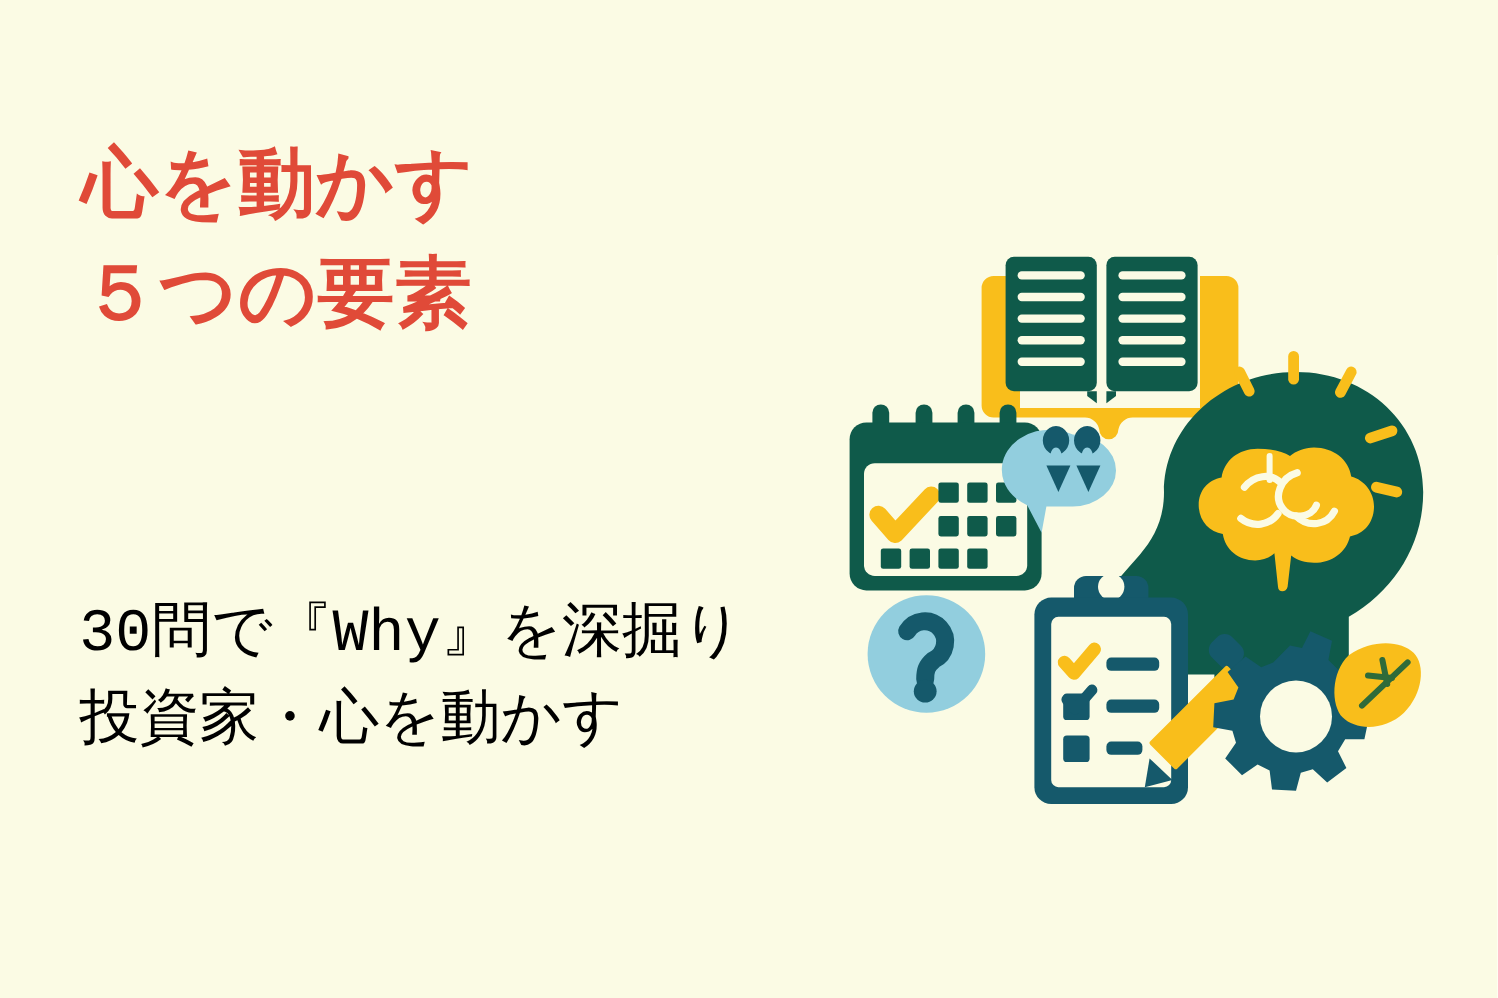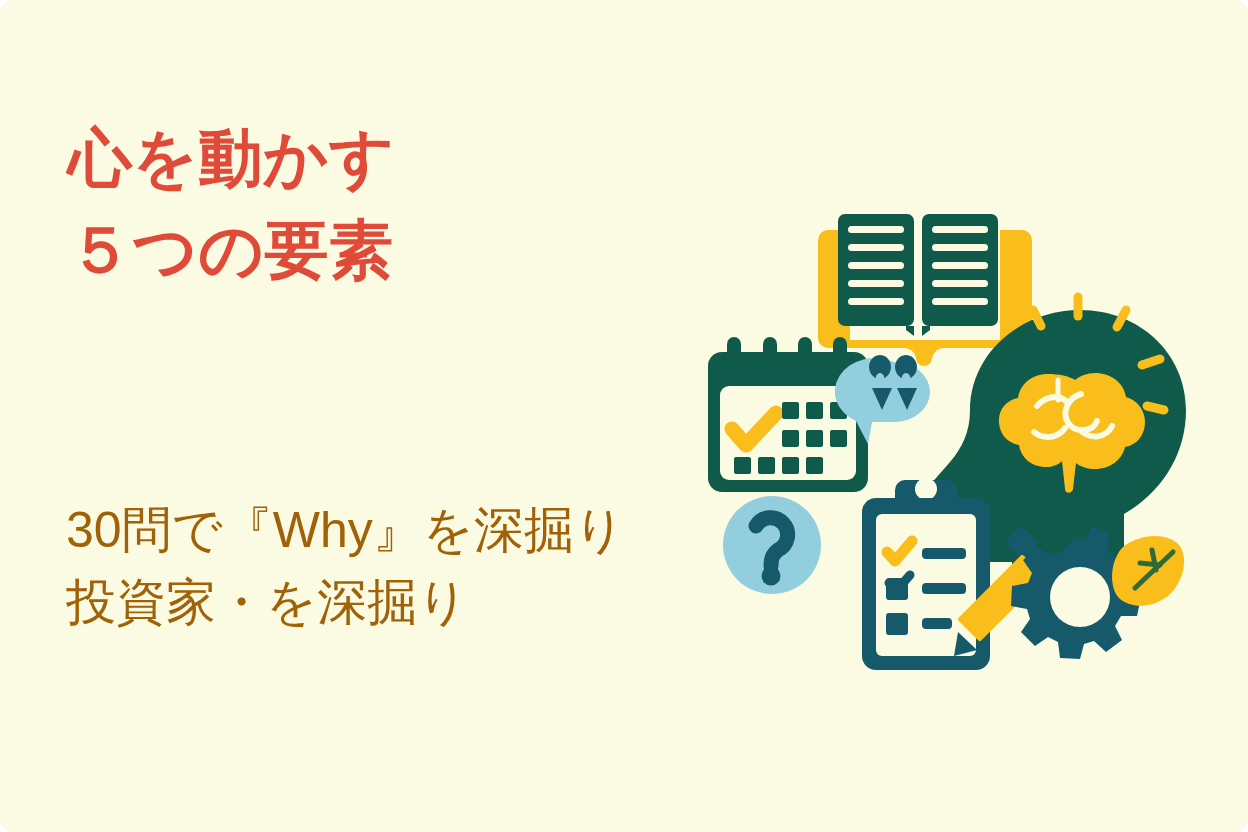--- a/index.html
+++ b/index.html
@@ -6,22 +6,21 @@
     margin: 0;
     padding: 0;
     background: #ffffff;
   }
   #canvas {
     position: relative;
     width: 1248px;
     height: 832px;
     overflow: hidden;
     background: #fbfbe4;
-    font-family: Liberation Sans, sans-serif;
-    border-radius: 14px;
+    font-family: Liberation Mono, monospace;
   }
 
   
   .title-block {
     position: absolute;
     left: 68px;
     top: 112px;
     width: 650px;
   }
   .title-line {
@@ -32,21 +31,21 @@
     letter-spacing: 0.5px;
     white-space: nowrap;
   }
   .subtitle-block {
     position: absolute;
     left: 66px;
     top: 494px;
     width: 720px;
   }
   .subtitle-line {
-    color: #a16207;
+    color: #000000;
     font-size: 50px;
     font-weight: 400;
     line-height: 72px;
     letter-spacing: 0px;
     white-space: nowrap;
   }
 
   
   .illus {
     position: absolute;
@@ -62,21 +61,21 @@
 
 <div id="canvas">
 
   <div class="title-block">
     <div class="title-line">心を動かす</div>
     <div class="title-line">５つの要素</div>
   </div>
 
   <div class="subtitle-block">
     <div class="subtitle-line">30問で『Why』を深掘り</div>
-    <div class="subtitle-line">投資家・を深掘り</div>
+    <div class="subtitle-line">投資家・心を動かす</div>
   </div>
 
   <div class="illus">
     <svg width="500" height="510" viewBox="0 0 500 510" xmlns="http://www.w3.org/2000/svg">
 
       <g>
 
         <path d="M138 50 h22 v110 h150 v-110 h22 a10 10 0 0 1 10 10 v98
                  a10 10 0 0 1 -10 10 h-78 a12 12 0 0 0 -12 10
                  a8 8 0 0 1 -16 0 a12 12 0 0 0 -12 -10

